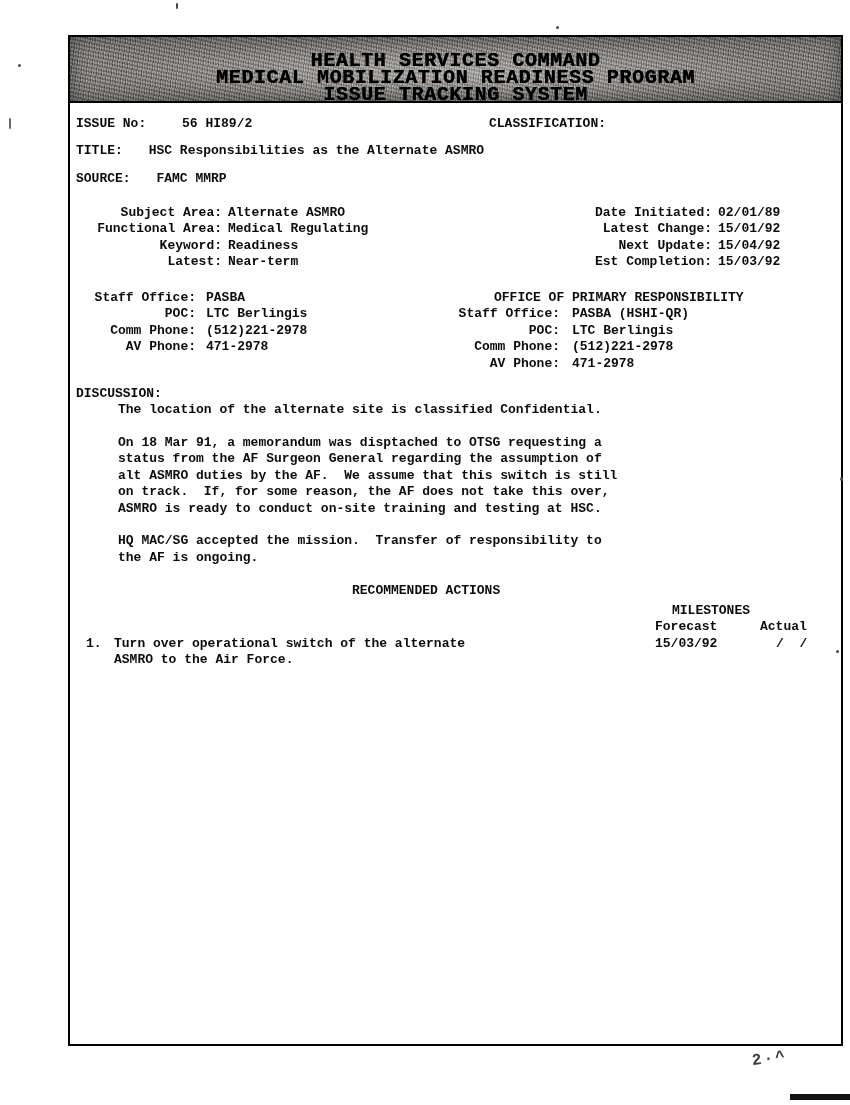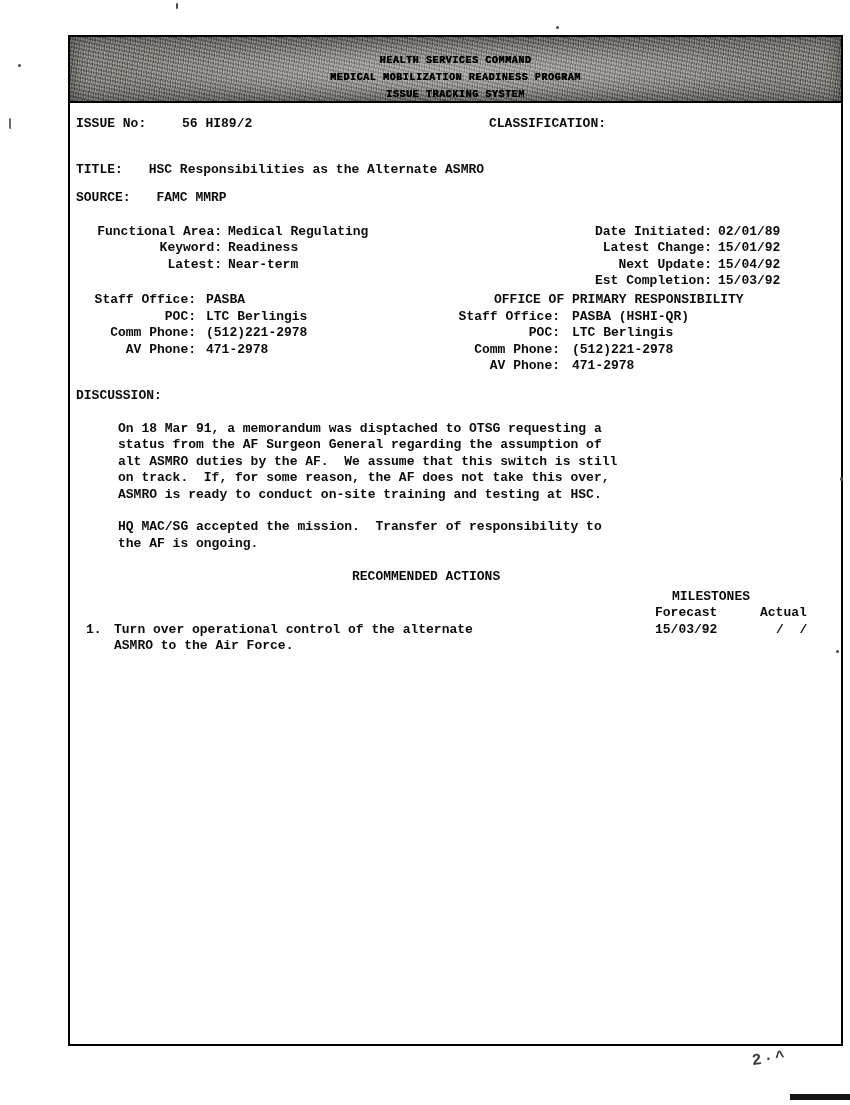--- a/index.html
+++ b/index.html
@@ -9,38 +9,38 @@
     font-family:"Liberation Mono","DejaVu Sans Mono",monospace;
     font-weight:700;color:#0b0b0b;
   }
   .form{
     position:absolute;left:68px;top:35px;width:775px;height:1011px;
     border:2px solid #000;box-sizing:border-box;background:#fff;
   }
   .band{
     height:66px;box-sizing:border-box;border-bottom:2px solid #000;
     text-align:center;padding-top:15px;
-    font-size:10px;line-height:17px;letter-spacing:.6px;color:#000;
+    font-size:20px;line-height:17px;letter-spacing:.6px;color:#000;
     text-shadow:.4px 0 0 #000;
     background:
       radial-gradient(ellipse at 50% 55%, rgba(255,255,255,.30), rgba(255,255,255,0) 62%),
       repeating-linear-gradient(97deg, rgba(0,0,0,.30) 0 1px, rgba(255,255,255,.14) 1px 2px, rgba(0,0,0,.16) 2px 3px, rgba(130,130,130,.22) 3px 5px),
       repeating-linear-gradient(13deg, rgba(35,35,35,.28) 0 2px, rgba(210,210,210,.20) 2px 4px),
       #918d86;
     box-shadow:inset 0 0 20px rgba(0,0,0,.45);
   }
   .content{
     position:absolute;top:66px;left:0;right:0;bottom:0;
     padding:12px 4px 0 6px;font-size:13px;line-height:16.5px;
   }
   .row{position:relative;}
   .issue-row{margin-top:1px;}
   .issue-row .val{margin-left:28px;}
   .classification{position:absolute;left:413px;top:0;}
-  .title-row{margin-top:29px;}
+  .title-row{margin-top:10px;}
   .title-row .val{margin-left:18px;}
   .source-row{margin-top:12px;}
   .source-row .val{margin-left:18px;}
 
   .meta{position:relative;margin-top:17px;}
   .kv{display:flex;}
   .k{display:inline-block;text-align:right;flex:0 0 auto;}
   .v{white-space:pre;}
   .meta-left .k{width:146px;}
   .meta-left .v{margin-left:6px;}
@@ -116,20 +116,24 @@
       </div>
 
       <div class="row source-row">
         <span class="lbl">SOURCE:</span>
         <span class="val">FAMC MMRP</span>
       </div>
 
       <div class="meta">
         <div class="meta-col meta-left">
           <div class="kv">
+            <span class="k">Subject Area:</span>
+            <span class="v">Alternate ASMRO</span>
+          </div>
+          <div class="kv">
             <span class="k">Functional Area:</span>
             <span class="v">Medical Regulating</span>
           </div>
           <div class="kv">
             <span class="k">Keyword:</span>
             <span class="v">Readiness</span>
           </div>
           <div class="kv">
             <span class="k">Latest:</span>
             <span class="v">Near-term</span>
@@ -191,20 +195,21 @@
           <div class="kv">
             <span class="k">AV Phone:</span>
             <span class="v">471-2978</span>
           </div>
         </div>
       </div>
 
 
       <div class="section discussion">
         <div class="section-heading">DISCUSSION:</div>
+        <div class="para">The location of the alternate site is classified Confidential.</div>
         <div class="para gap">On 18 Mar 91, a memorandum was disptached to OTSG requesting a
 status from the AF Surgeon General regarding the assumption of
 alt ASMRO duties by the AF.  We assume that this switch is still
 on track.  If, for some reason, the AF does not take this over,
 ASMRO is ready to conduct on-site training and testing at HSC.</div>
         <div class="para gap">HQ MAC/SG accepted the mission.  Transfer of responsibility to
 the AF is ongoing.</div>
       </div>
 
       <div class="rec-heading">RECOMMENDED ACTIONS</div>
@@ -212,21 +217,21 @@
       <div class="milestones">
         <div class="ms-title">MILESTONES</div>
         <div class="ms-cols">
           <span class="ms-forecast">Forecast</span>
           <span class="ms-actual">Actual</span>
         </div>
       </div>
 
       <div class="action-row">
         <span class="action-num">1.</span>
-        <span class="action-text">Turn over operational control of the alternate
+        <span class="action-text">Turn over operational switch of the alternate
 ASMRO to the Air Force.</span>
         <span class="action-forecast">15/03/92</span>
         <span class="action-actual">/  /</span>
       </div>
 
     </div>
   </div>
 
   <div class="page-mark">2·^</div>
 

